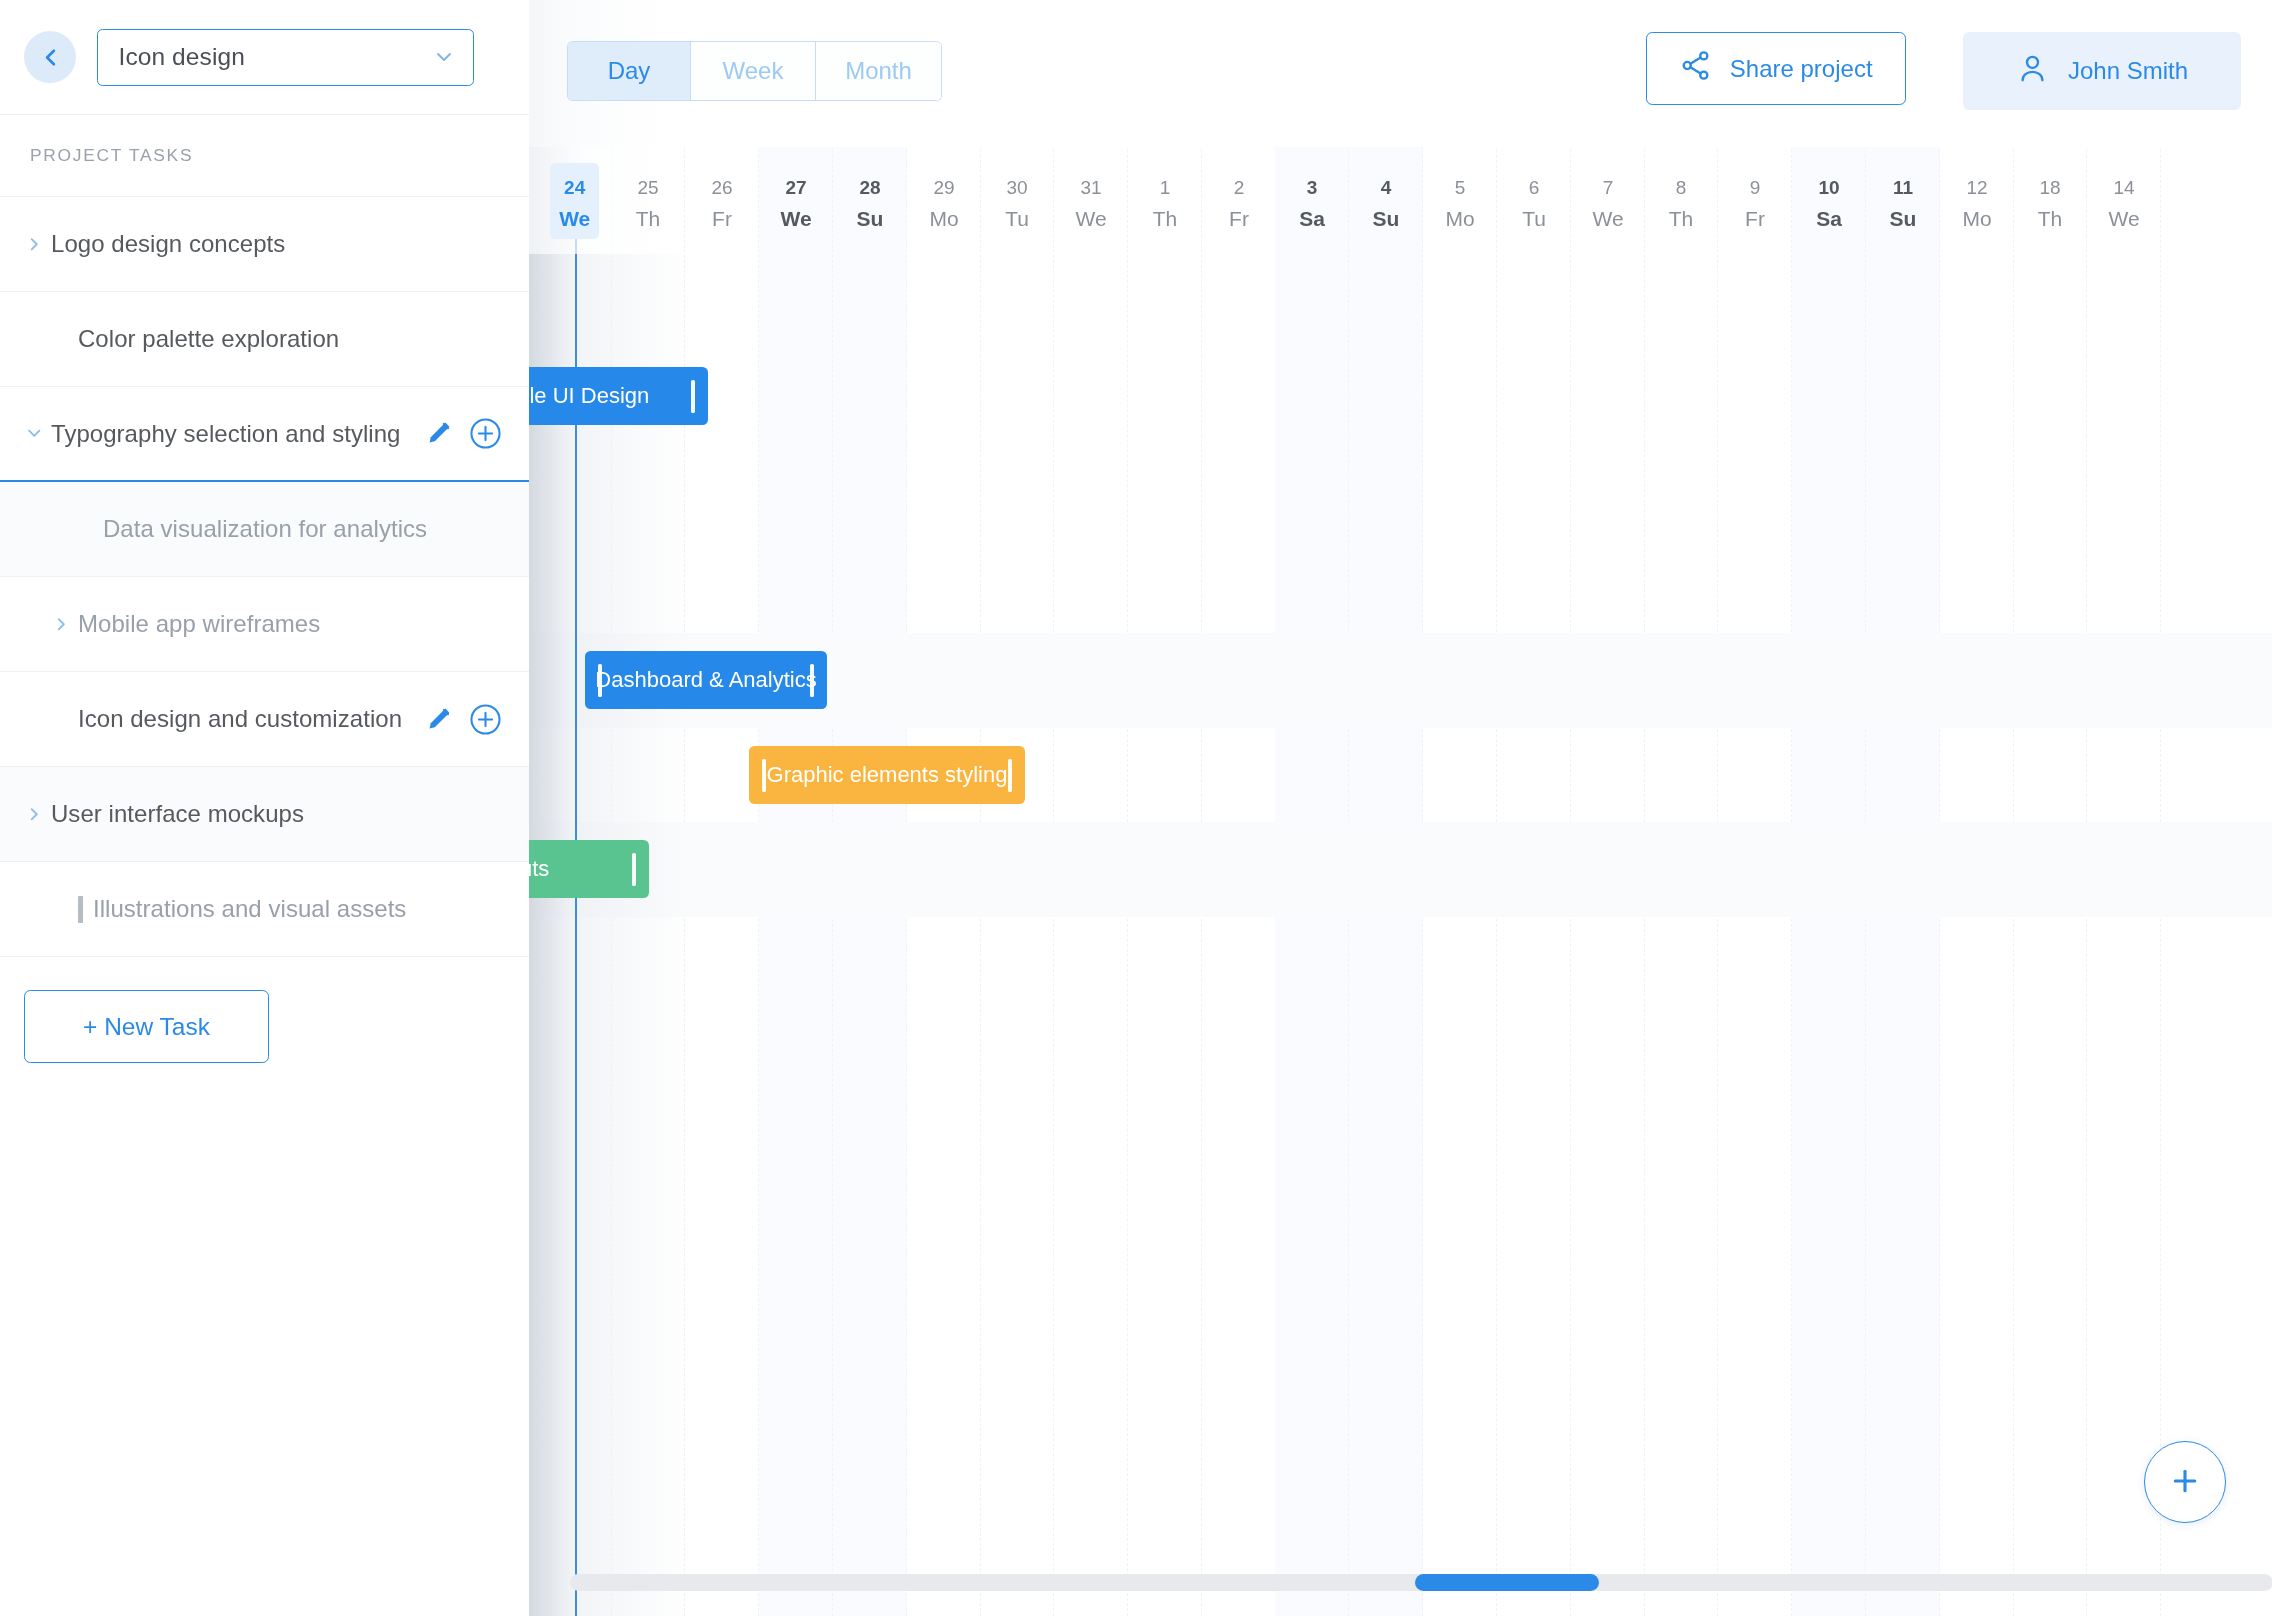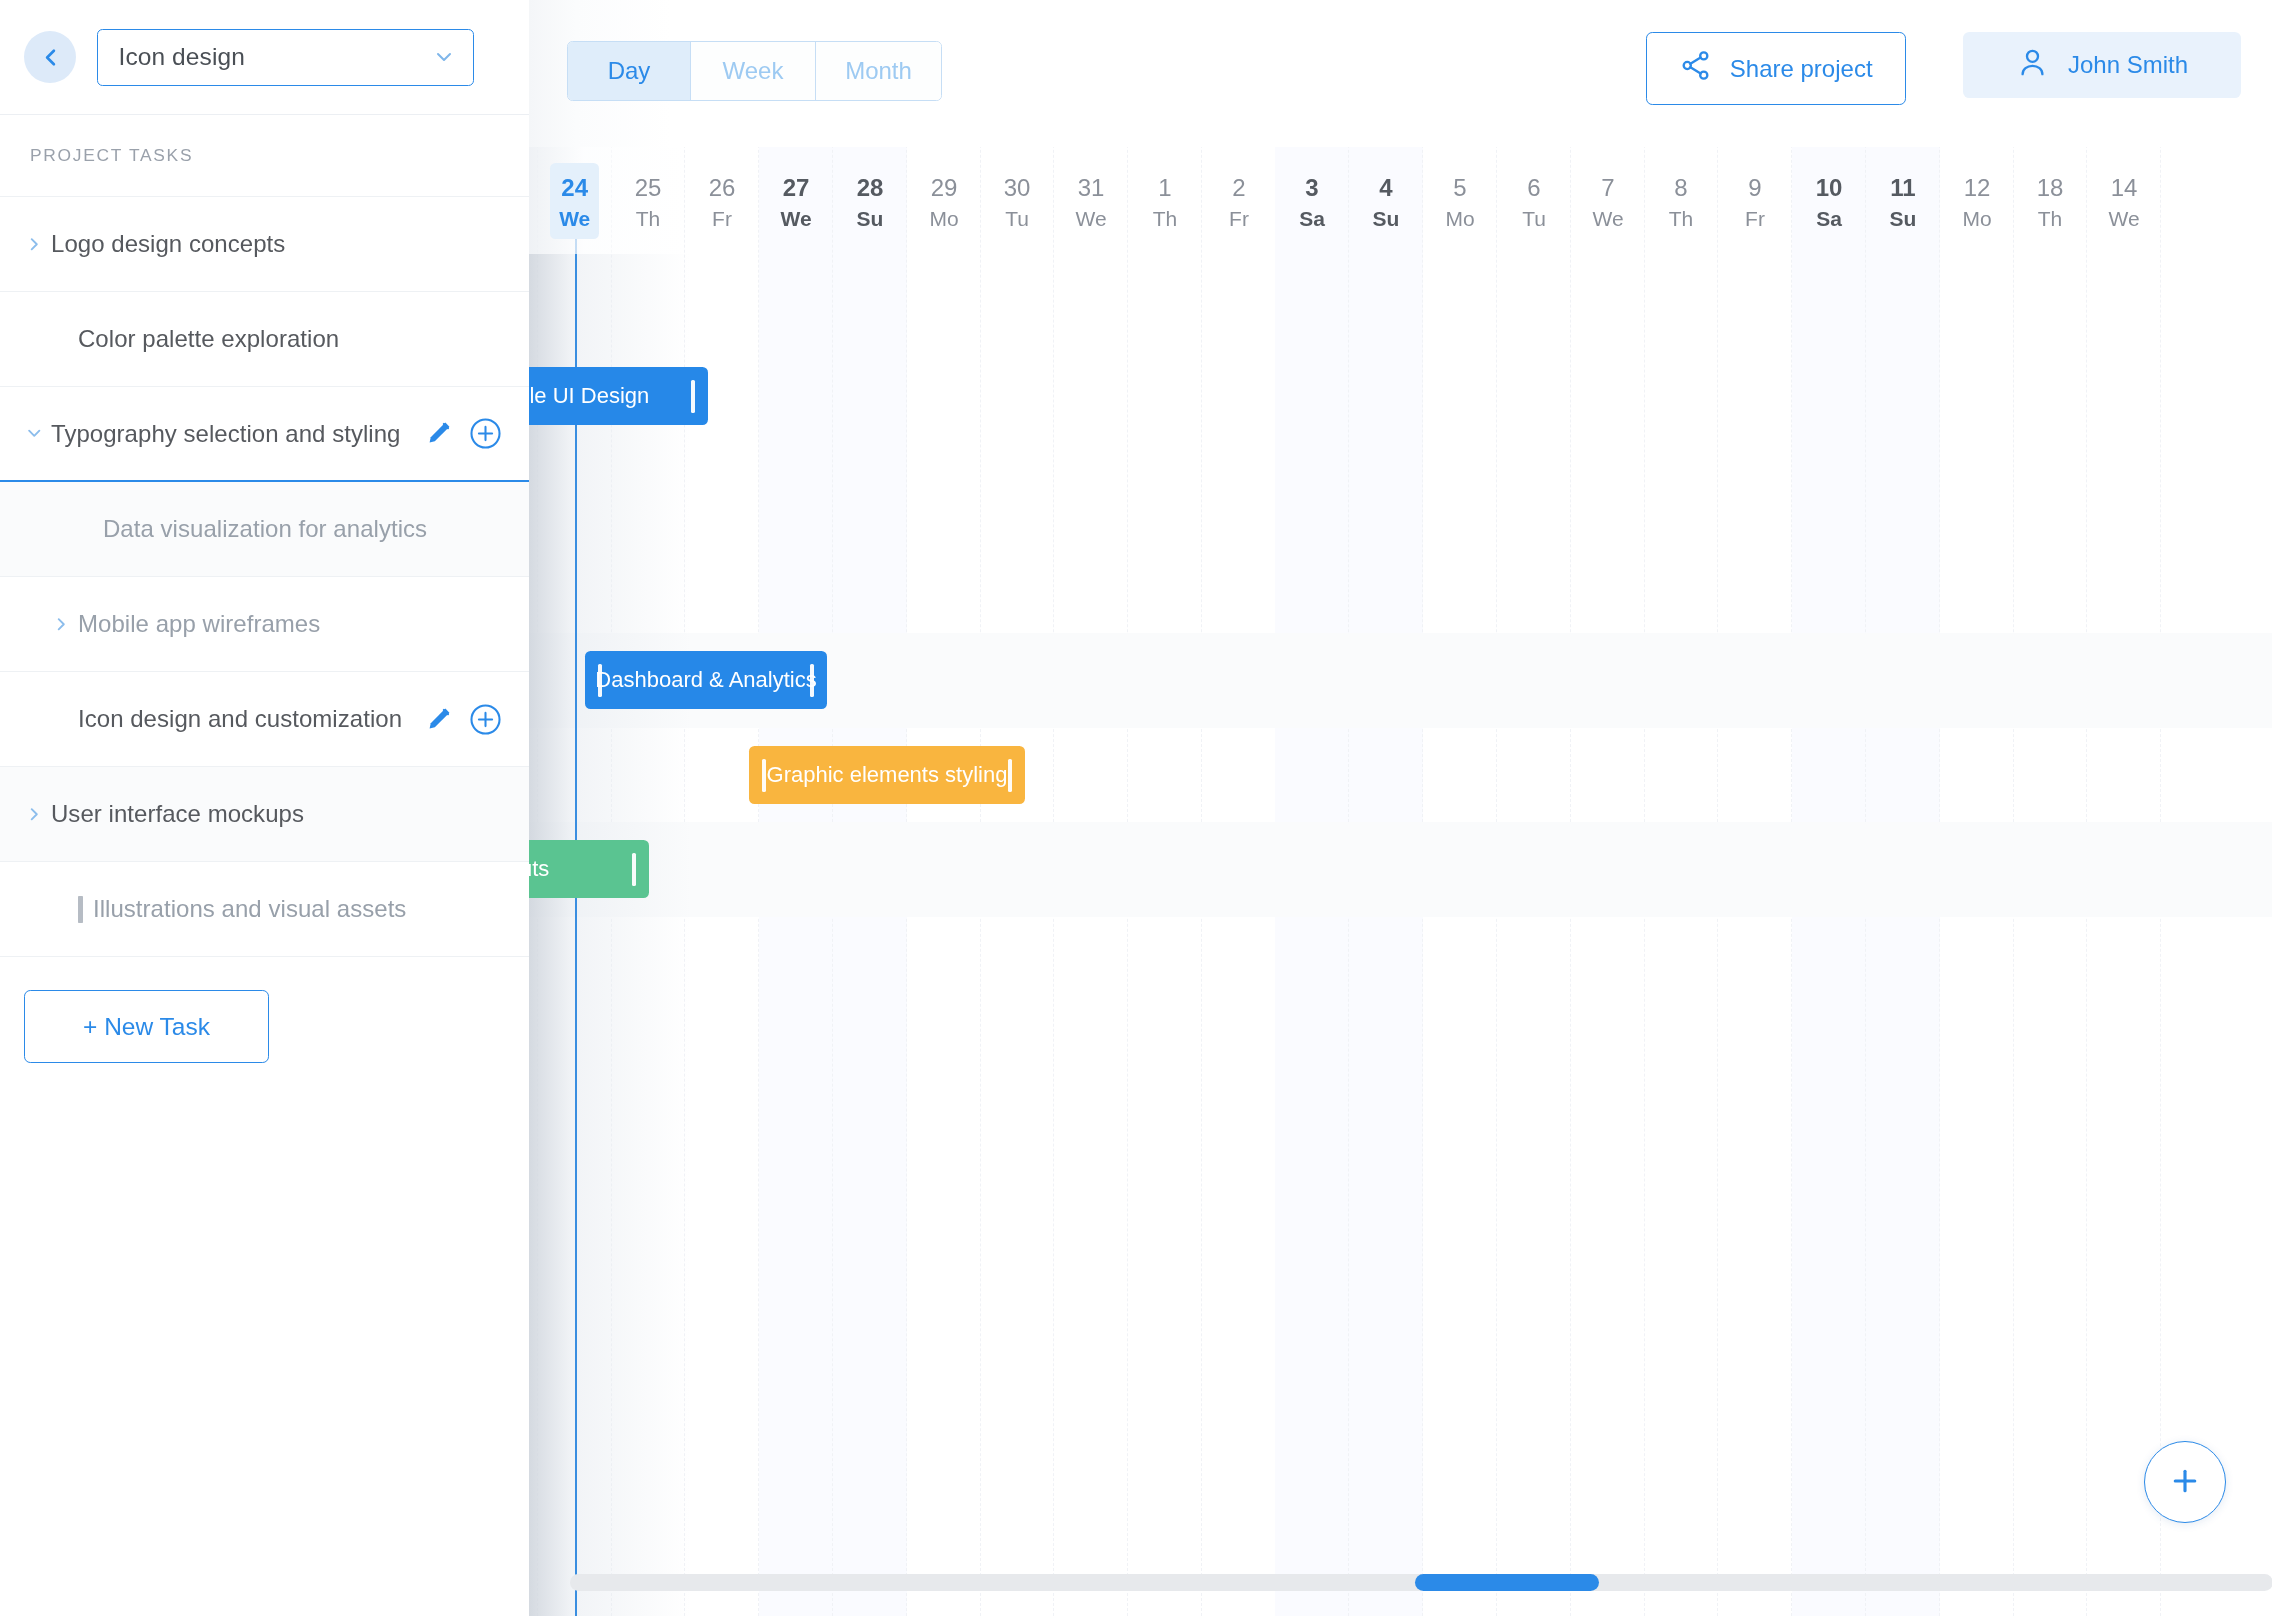--- a/index.html
+++ b/index.html
@@ -135,41 +135,41 @@
 
   .share-btn {
     position: absolute; top: 32px; right: 367px;
     width: 260px; height: 73px;
     border: 1.6px solid #2b8ae8; border-radius: 6.3px; background: #fff;
     display: flex; align-items: center; justify-content: center; gap: 17.4px;
     color: #2b8ae8; font-size: 24px; cursor: pointer;
   }
   .user-btn {
     position: absolute; top: 32px; right: 32px;
-    width: 278px; height: 66px;
+    width: 278px; height: 78px;
     border-radius: 6.3px; background: #e9f2fc;
     display: flex; align-items: center; justify-content: center; gap: 19px;
     color: #2b8ae8; font-size: 24px; cursor: pointer;
   }
 
   
   .datehdr {
     position: absolute; top: 147px; left: 0; right: 0; height: 107px;
     z-index: 15;
     background: linear-gradient(to right, rgba(236,239,243,.85) 0px, rgba(252,253,254,.7) 55px, rgba(255,255,255,0) 158px);
     pointer-events: none;
   }
   .month-label {
     position: absolute; font-size: 21px; color: #c4c9d0; white-space: nowrap;
   }
   .daycell {
     position: absolute; top: 24px; width: 0;
     text-align: center; pointer-events: auto; cursor: pointer;
   }
-  .daycell .dnum { font-size: 24px; color: #8b9099; line-height: 33px; }
+  .daycell .dnum { font-size: 19px; color: #8b9099; line-height: 33px; }
   .daycell .ddow { font-size: 21px; color: #8b9099; line-height: 30px; }
   .daycell.bold .dnum, .daycell.bold .ddow { color: #555a61; font-weight: bold; }
   .daycell.today { }
   .today-pill {
     position: absolute; top: 16px; width: 49px; height: 76px;
     background: #e4f0fb; border-radius: 5.5px; z-index: -1;
   }
   .daycell.today .dnum, .daycell.today .ddow { color: #2b8ae8; font-weight: bold; }
 
   .today-line {

